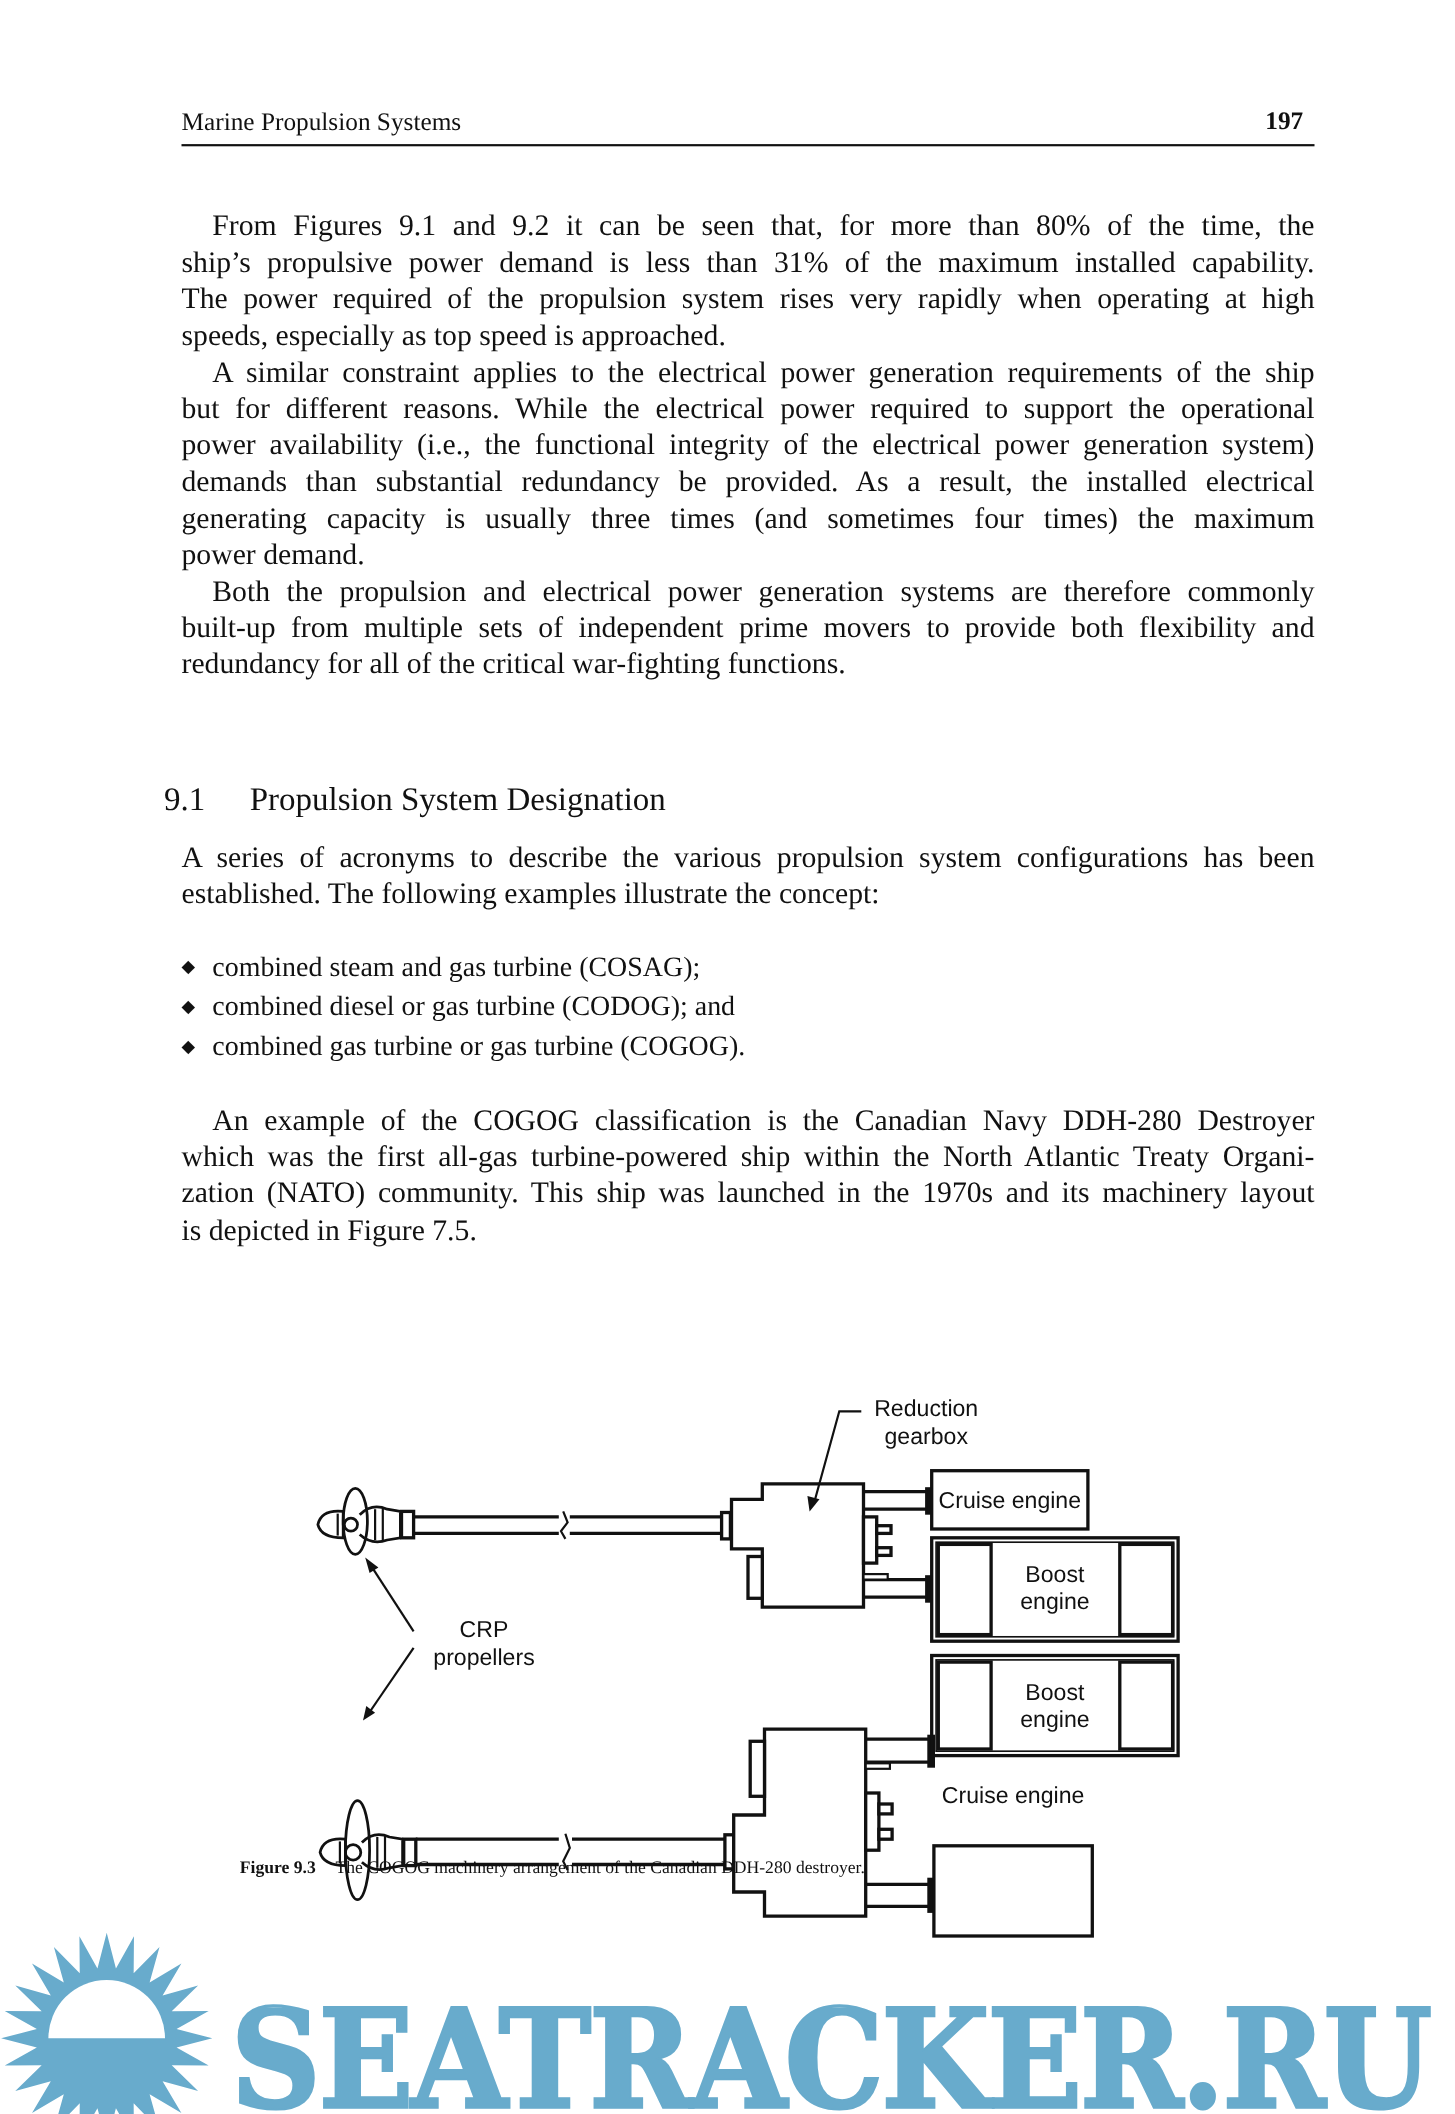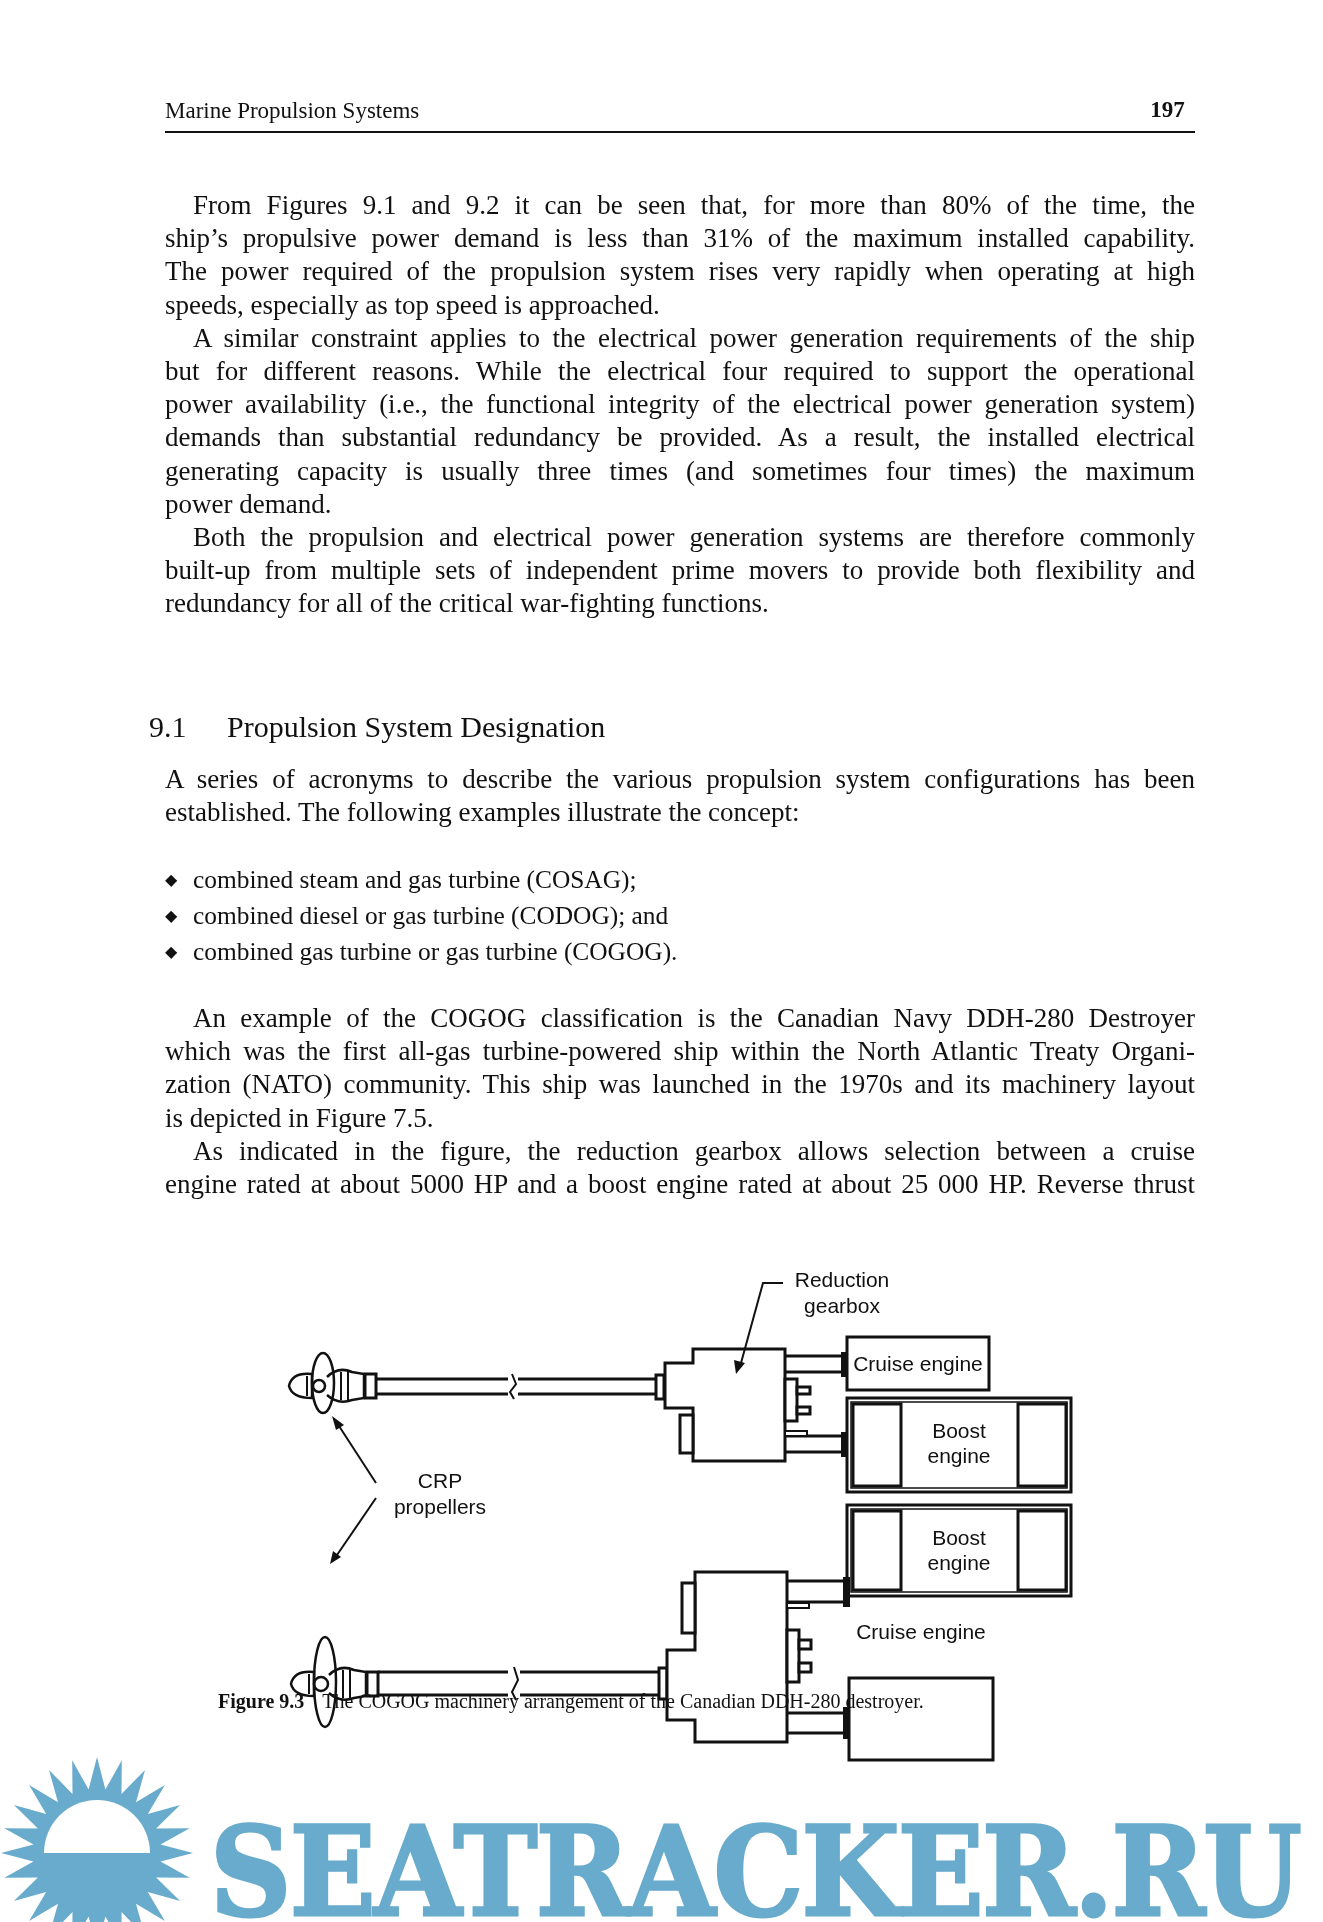--- a/index.html
+++ b/index.html
@@ -13,42 +13,42 @@
   .text-block p { margin: 0; text-indent: 28px; }
   .para-line { display: block; text-align: justify; text-align-last: justify; white-space: nowrap; }
   .para-line.last { text-align-last: left; }
   .section-heading { left: 149px; top: 710px; font-size: 30px; font-weight: normal; }
   .section-heading .num { display: inline-block; width: 78px; }
   .bullets { left: 165px; top: 863px; font-size: 25.4px; line-height: 33.2px; }
   .bullet-item { display: flex; align-items: baseline; }
   .bullet-dot { width: 28px; font-size: 16px; position: relative; top: -3px; }
   .fig-svg { left: 0; top: 0; }
   .fig-label { font-family: "Liberation Sans", "DejaVu Sans", sans-serif; font-size: 21px; fill: #111; }
-  .caption { left: 218px; top: 1690px; font-size: 20px; }
+  .caption { left: 218px; top: 1690px; font-size: 16px; }
   .caption b { margin-right: 18px; }
   .watermark { left: 0; top: 1740px; }
   .wm-text { font-family: "DejaVu Serif", "Liberation Serif", serif; font-weight: bold; font-size: 124px; letter-spacing: -2px; }
 </style>
 </head>
 <body>
 
 <div class="abs running-title">Marine Propulsion Systems</div>
 <div class="abs page-num">197</div>
 <div class="abs header-rule"></div>
 
 <div class="abs text-block" style="top:189px;">
   <p>
     <span class="para-line">From Figures 9.1 and 9.2 it can be seen that, for more than 80% of the time, the</span>
     <span class="para-line" style="margin-left:-28px">ship’s propulsive power demand is less than 31% of the maximum installed capability.</span>
     <span class="para-line" style="margin-left:-28px">The power required of the propulsion system rises very rapidly when operating at high</span>
     <span class="para-line last" style="margin-left:-28px">speeds, especially as top speed is approached.</span>
   </p>
   <p>
     <span class="para-line">A similar constraint applies to the electrical power generation requirements of the ship</span>
-    <span class="para-line" style="margin-left:-28px">but for different reasons. While the electrical four required to support the operational</span>
+    <span class="para-line" style="margin-left:-28px">but for different reasons. While the electrical power required to support the operational</span>
     <span class="para-line" style="margin-left:-28px">power availability (i.e., the functional integrity of the electrical power generation system)</span>
     <span class="para-line" style="margin-left:-28px">demands than substantial redundancy be provided. As a result, the installed electrical</span>
     <span class="para-line" style="margin-left:-28px">generating capacity is usually three times (and sometimes four times) the maximum</span>
     <span class="para-line last" style="margin-left:-28px">power demand.</span>
   </p>
   <p>
     <span class="para-line">Both the propulsion and electrical power generation systems are therefore commonly</span>
     <span class="para-line" style="margin-left:-28px">built-up from multiple sets of independent prime movers to provide both flexibility and</span>
     <span class="para-line last" style="margin-left:-28px">redundancy for all of the critical war-fighting functions.</span>
   </p>
@@ -79,24 +79,20 @@
     <span>combined gas turbine or gas turbine (COGOG).</span>
   </div>
 </div>
 
 <div class="abs text-block" style="top:1002px;">
   <p>
     <span class="para-line">An example of the COGOG classification is the Canadian Navy DDH-280 Destroyer</span>
     <span class="para-line" style="margin-left:-28px">which was the first all-gas turbine-powered ship within the North Atlantic Treaty Organi-</span>
     <span class="para-line" style="margin-left:-28px">zation (NATO) community. This ship was launched in the 1970s and its machinery layout</span>
     <span class="para-line last" style="margin-left:-28px">is depicted in Figure 7.5.</span>
-  </p>
-  <p>
-    <span class="para-line">As indicated in the figure, the reduction gearbox allows selection between a cruise</span>
-    <span class="para-line" style="margin-left:-28px">engine rated at about 5000 HP and a boost engine rated at about 25 000 HP. Reverse thrust</span>
   </p>
 </div>
 
 <svg class="abs fig-svg" width="1323" height="1922">
   <g fill="none" stroke="#111" stroke-width="3">
 
     <g>
 
       <g>
         <path d="M312,1374 Q292,1372 289,1386 Q292,1398 312,1398 Z" stroke-width="2.5"></path>

